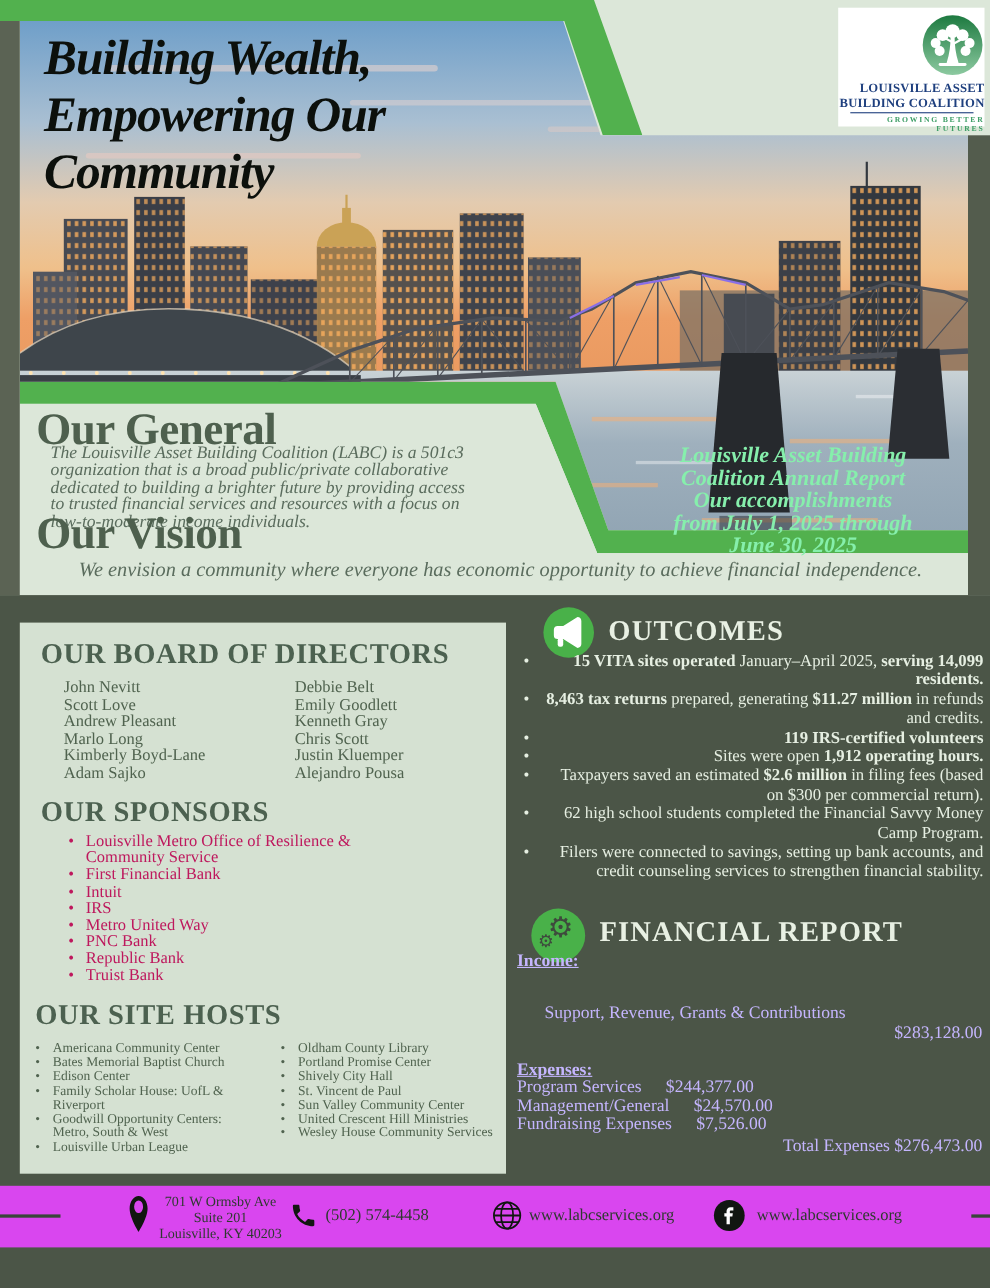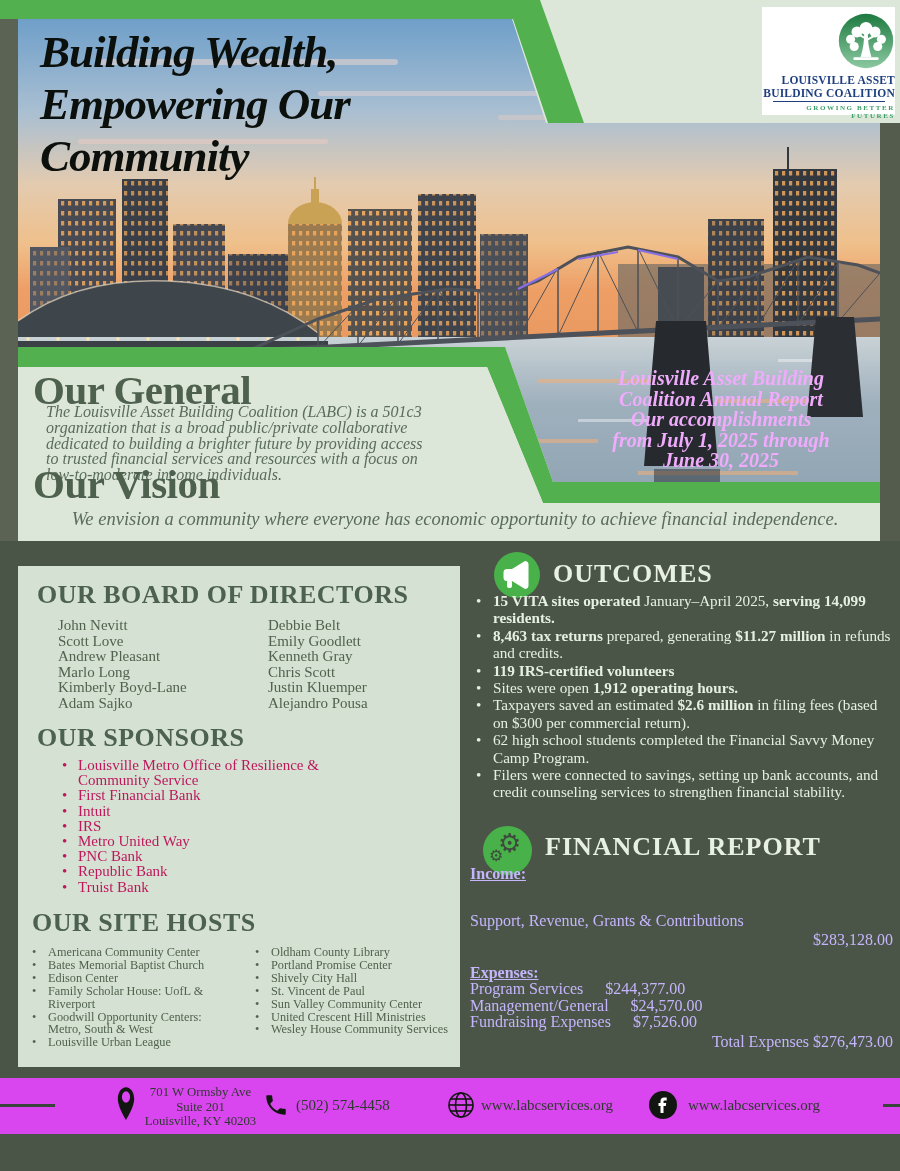--- a/index.html
+++ b/index.html
@@ -18,22 +18,22 @@
   #pale-panel{left:0;top:0;width:900px;height:541px;background:#dce7d9;
     clip-path:polygon(18px 367px,487px 367px,543px 503px,880px 503px,880px 541px,18px 541px);}
 
   #photo{left:18px;top:19px;width:862px;height:484px;
     clip-path:polygon(0 0,494px 0,528px 104px,862px 104px,862px 463px,535px 463px,487px 328px,0 328px);}
   #photo svg{display:block;}
 
   #main-title{left:40px;top:26px;width:560px;font-style:italic;font-weight:700;
     font-size:45px;line-height:52px;letter-spacing:-1px;color:#0c100c;white-space:pre-line;}
 
-  #annual-report{left:545px;top:368px;width:352px;text-align:center;font-style:italic;
-    font-weight:700;font-size:20px;line-height:20.5px;color:#f0abfc;white-space:pre-line;}
+  #annual-report{left:545px;top:404px;width:352px;text-align:center;font-style:italic;
+    font-weight:700;font-size:20px;line-height:20.5px;color:#86efac;white-space:pre-line;}
 
   
   #logo-box{left:762px;top:7px;width:133px;height:108px;background:#ffffff;text-align:right;}
   #logo-box .disc{margin-top:5px;}
   .logo-name{font-weight:700;font-size:11.5px;line-height:12.5px;color:#1e3f7e;letter-spacing:.2px;}
   .logo-rule{width:112px;height:1px;background:#1e3f7e;margin:2px auto 2px;}
   .logo-tagline{font-size:7px;letter-spacing:1.6px;color:#3d9e66;font-weight:700;}
 
   
   #mission-heading,#vision-heading{font-weight:600;font-size:41px;color:#4e604e;letter-spacing:-.5px;}
@@ -68,29 +68,29 @@
   #outcomes-heading{left:553px;top:559px;}
   #financial-heading{left:545px;top:832px;}
   .icon-circle{position:absolute;border-radius:50%;background:#49b149;}
   #outcomes-icon{left:494px;top:552px;width:46px;height:46px;}
   #financial-icon{left:483px;top:826px;width:49px;height:49px;}
   #financial-icon .gear-big{position:absolute;left:15px;top:2px;font-size:26px;color:#3e4a3d;}
   #financial-icon .gear-small{position:absolute;left:6px;top:20px;font-size:16px;color:#3e4a3d;}
 
   #outcomes-list{position:absolute;left:470px;top:592px;width:424px;list-style:none;
     margin:0;padding:0;font-size:15.2px;line-height:17.4px;color:#e6efe2;}
-  #outcomes-list li{position:relative;padding-left:23px;}
+  #outcomes-list li{position:relative;padding-left:23px;text-align:right;}
   #outcomes-list li::before{content:"•";position:absolute;left:6px;top:0;}
   .b{font-weight:700;}
 
   #financial-block{left:470px;top:866px;width:423px;font-size:16px;line-height:16.5px;color:#c4b5fd;}
   .fin-h{font-weight:700;text-decoration:underline;}
   .fin-row{display:flex;}
   .fin-row .fa{margin-left:22px;}
-  .right{text-align:right;} .mt3{margin-top:3px;} .mt16{margin-top:16px;} .mt30{margin-top:30px;}
+  .right{text-align:right;} .mt3{margin-top:3px;} .mt16{margin-top:16px;} .mt30{margin-top:30px;margin-left:25px;}
 
   
   #footer{left:0;top:1078px;width:900px;height:56px;background:#d946ef;color:#2e3a2f;}
   .footer-line{position:absolute;top:26px;height:3px;background:#39453a;}
   #footer-line-left{left:0;width:55px;}
   #footer-line-right{right:0;width:17px;}
   .f-ic{position:absolute;}
   #footer-address{position:absolute;left:138px;top:7px;width:125px;text-align:center;
     font-size:12.8px;line-height:14.5px;white-space:pre-line;}
   .f-text{position:absolute;top:19px;font-size:15px;}

